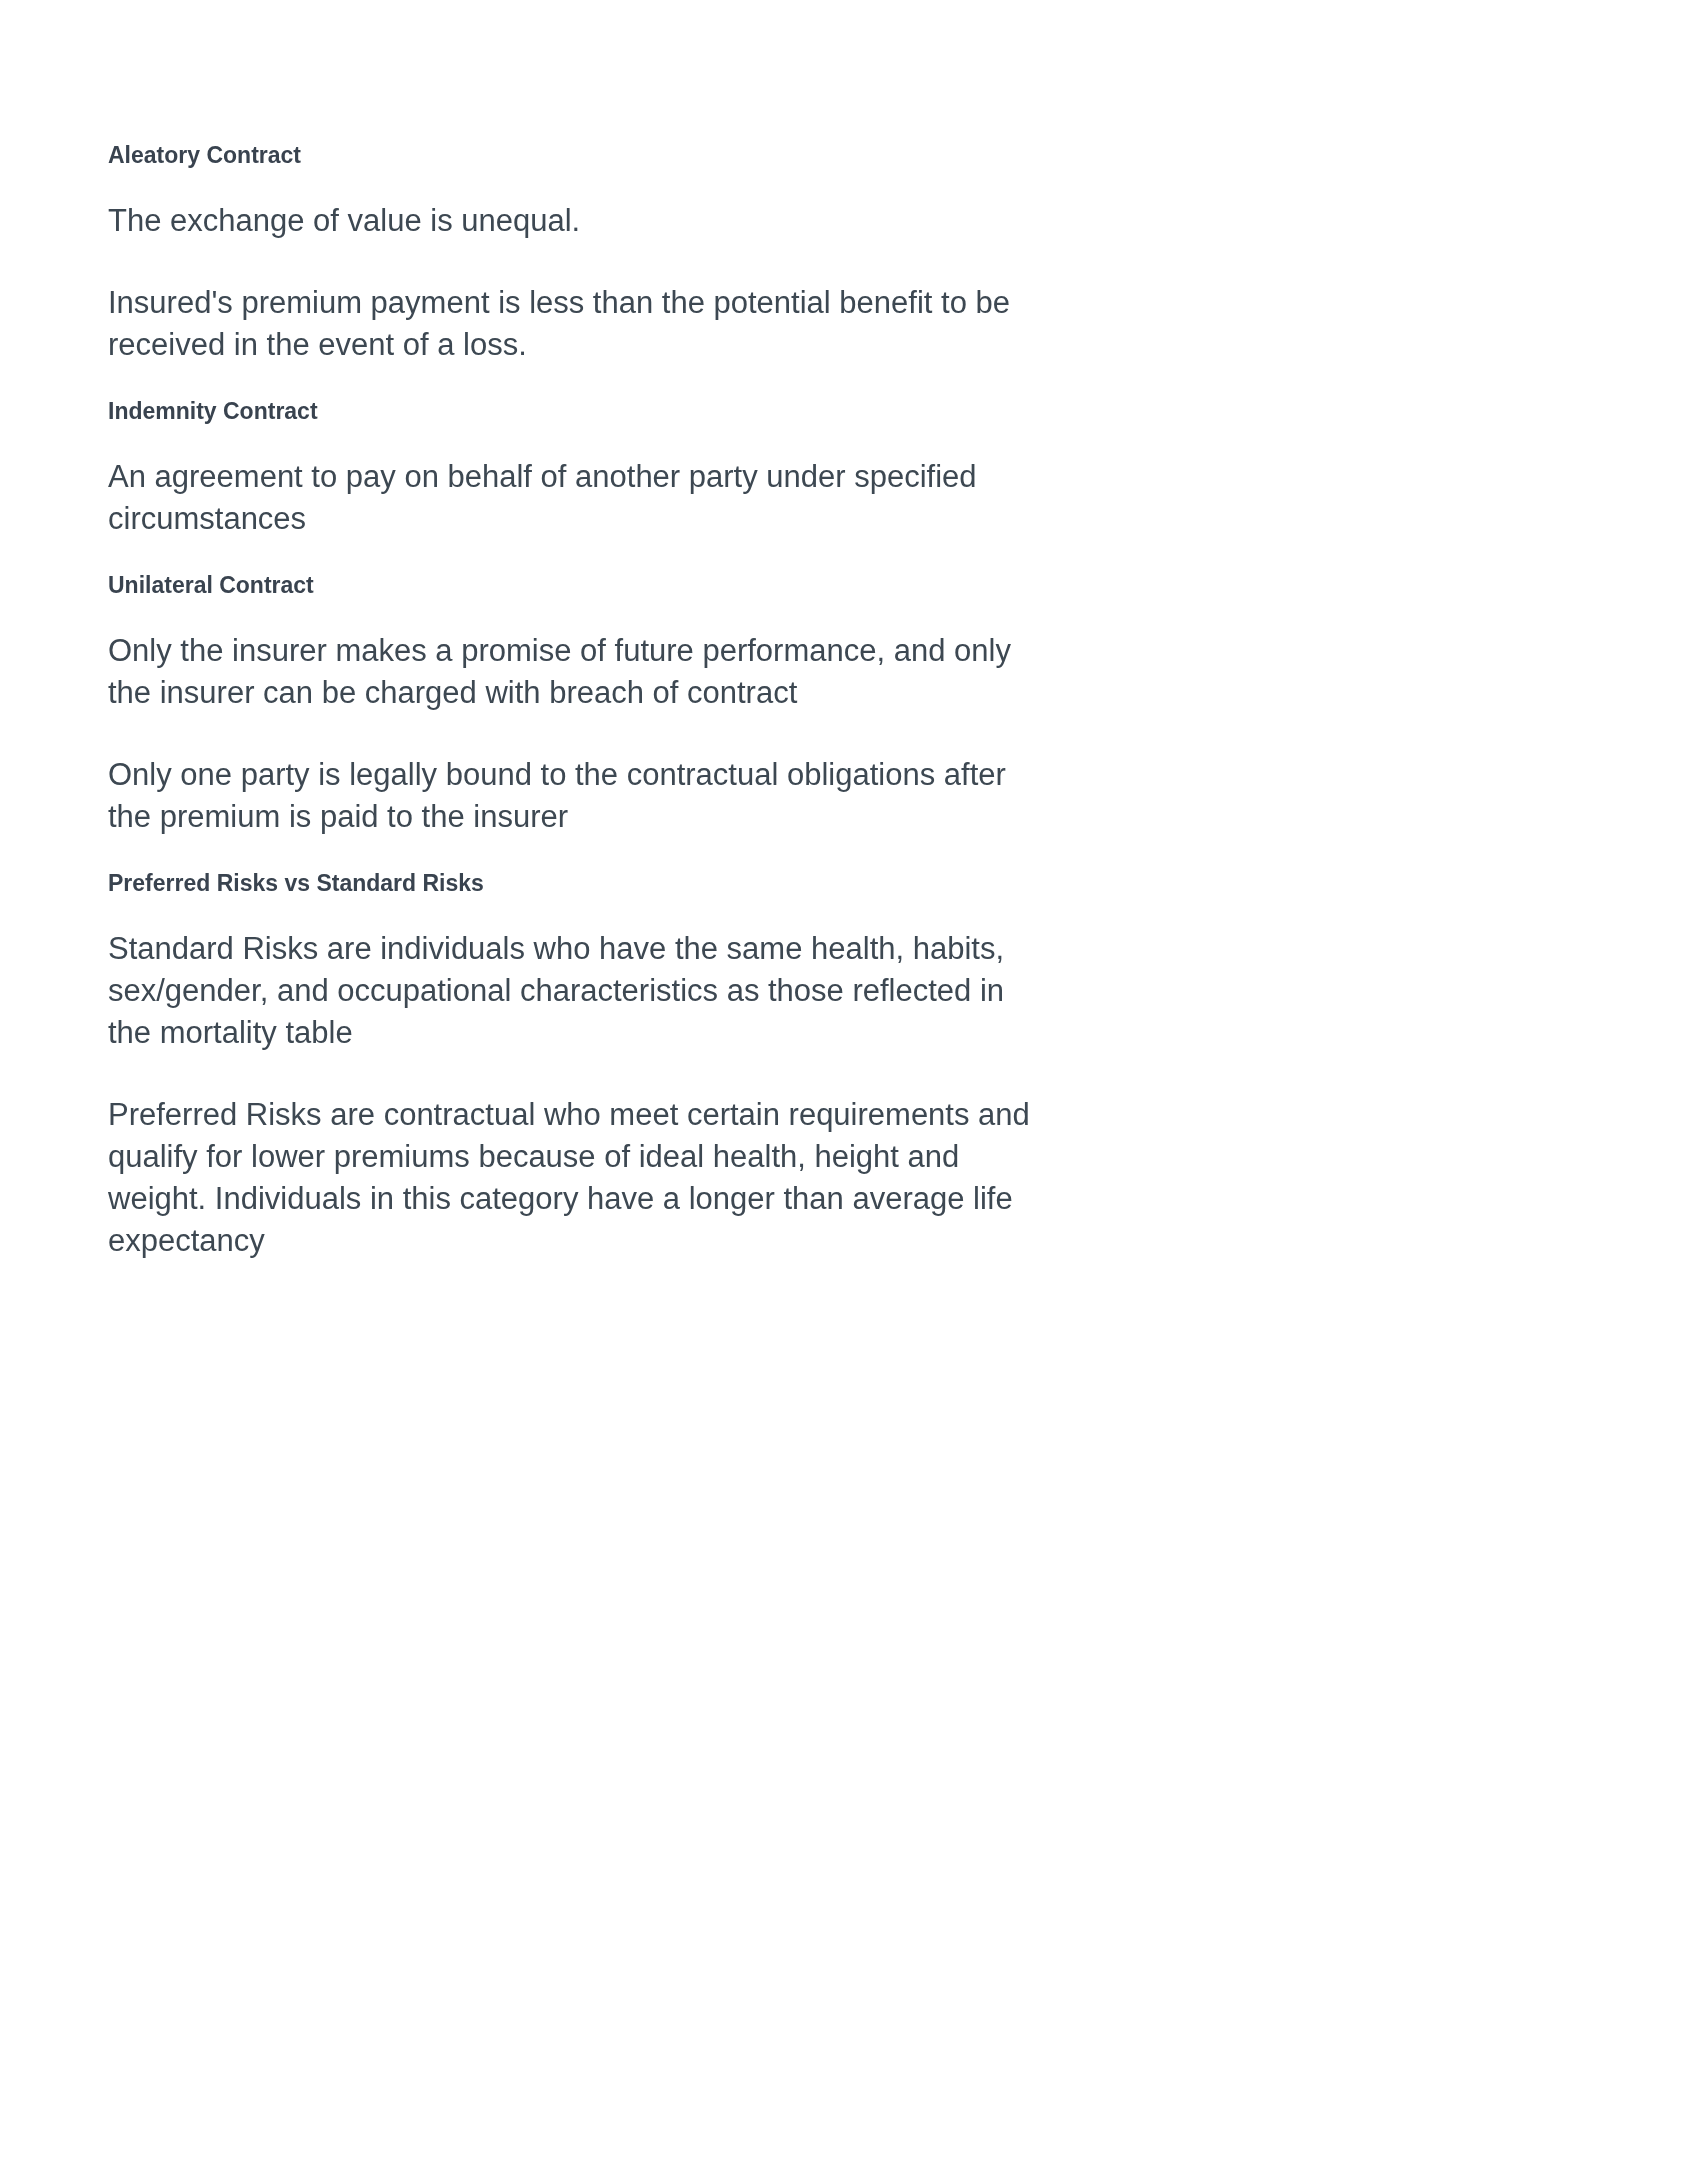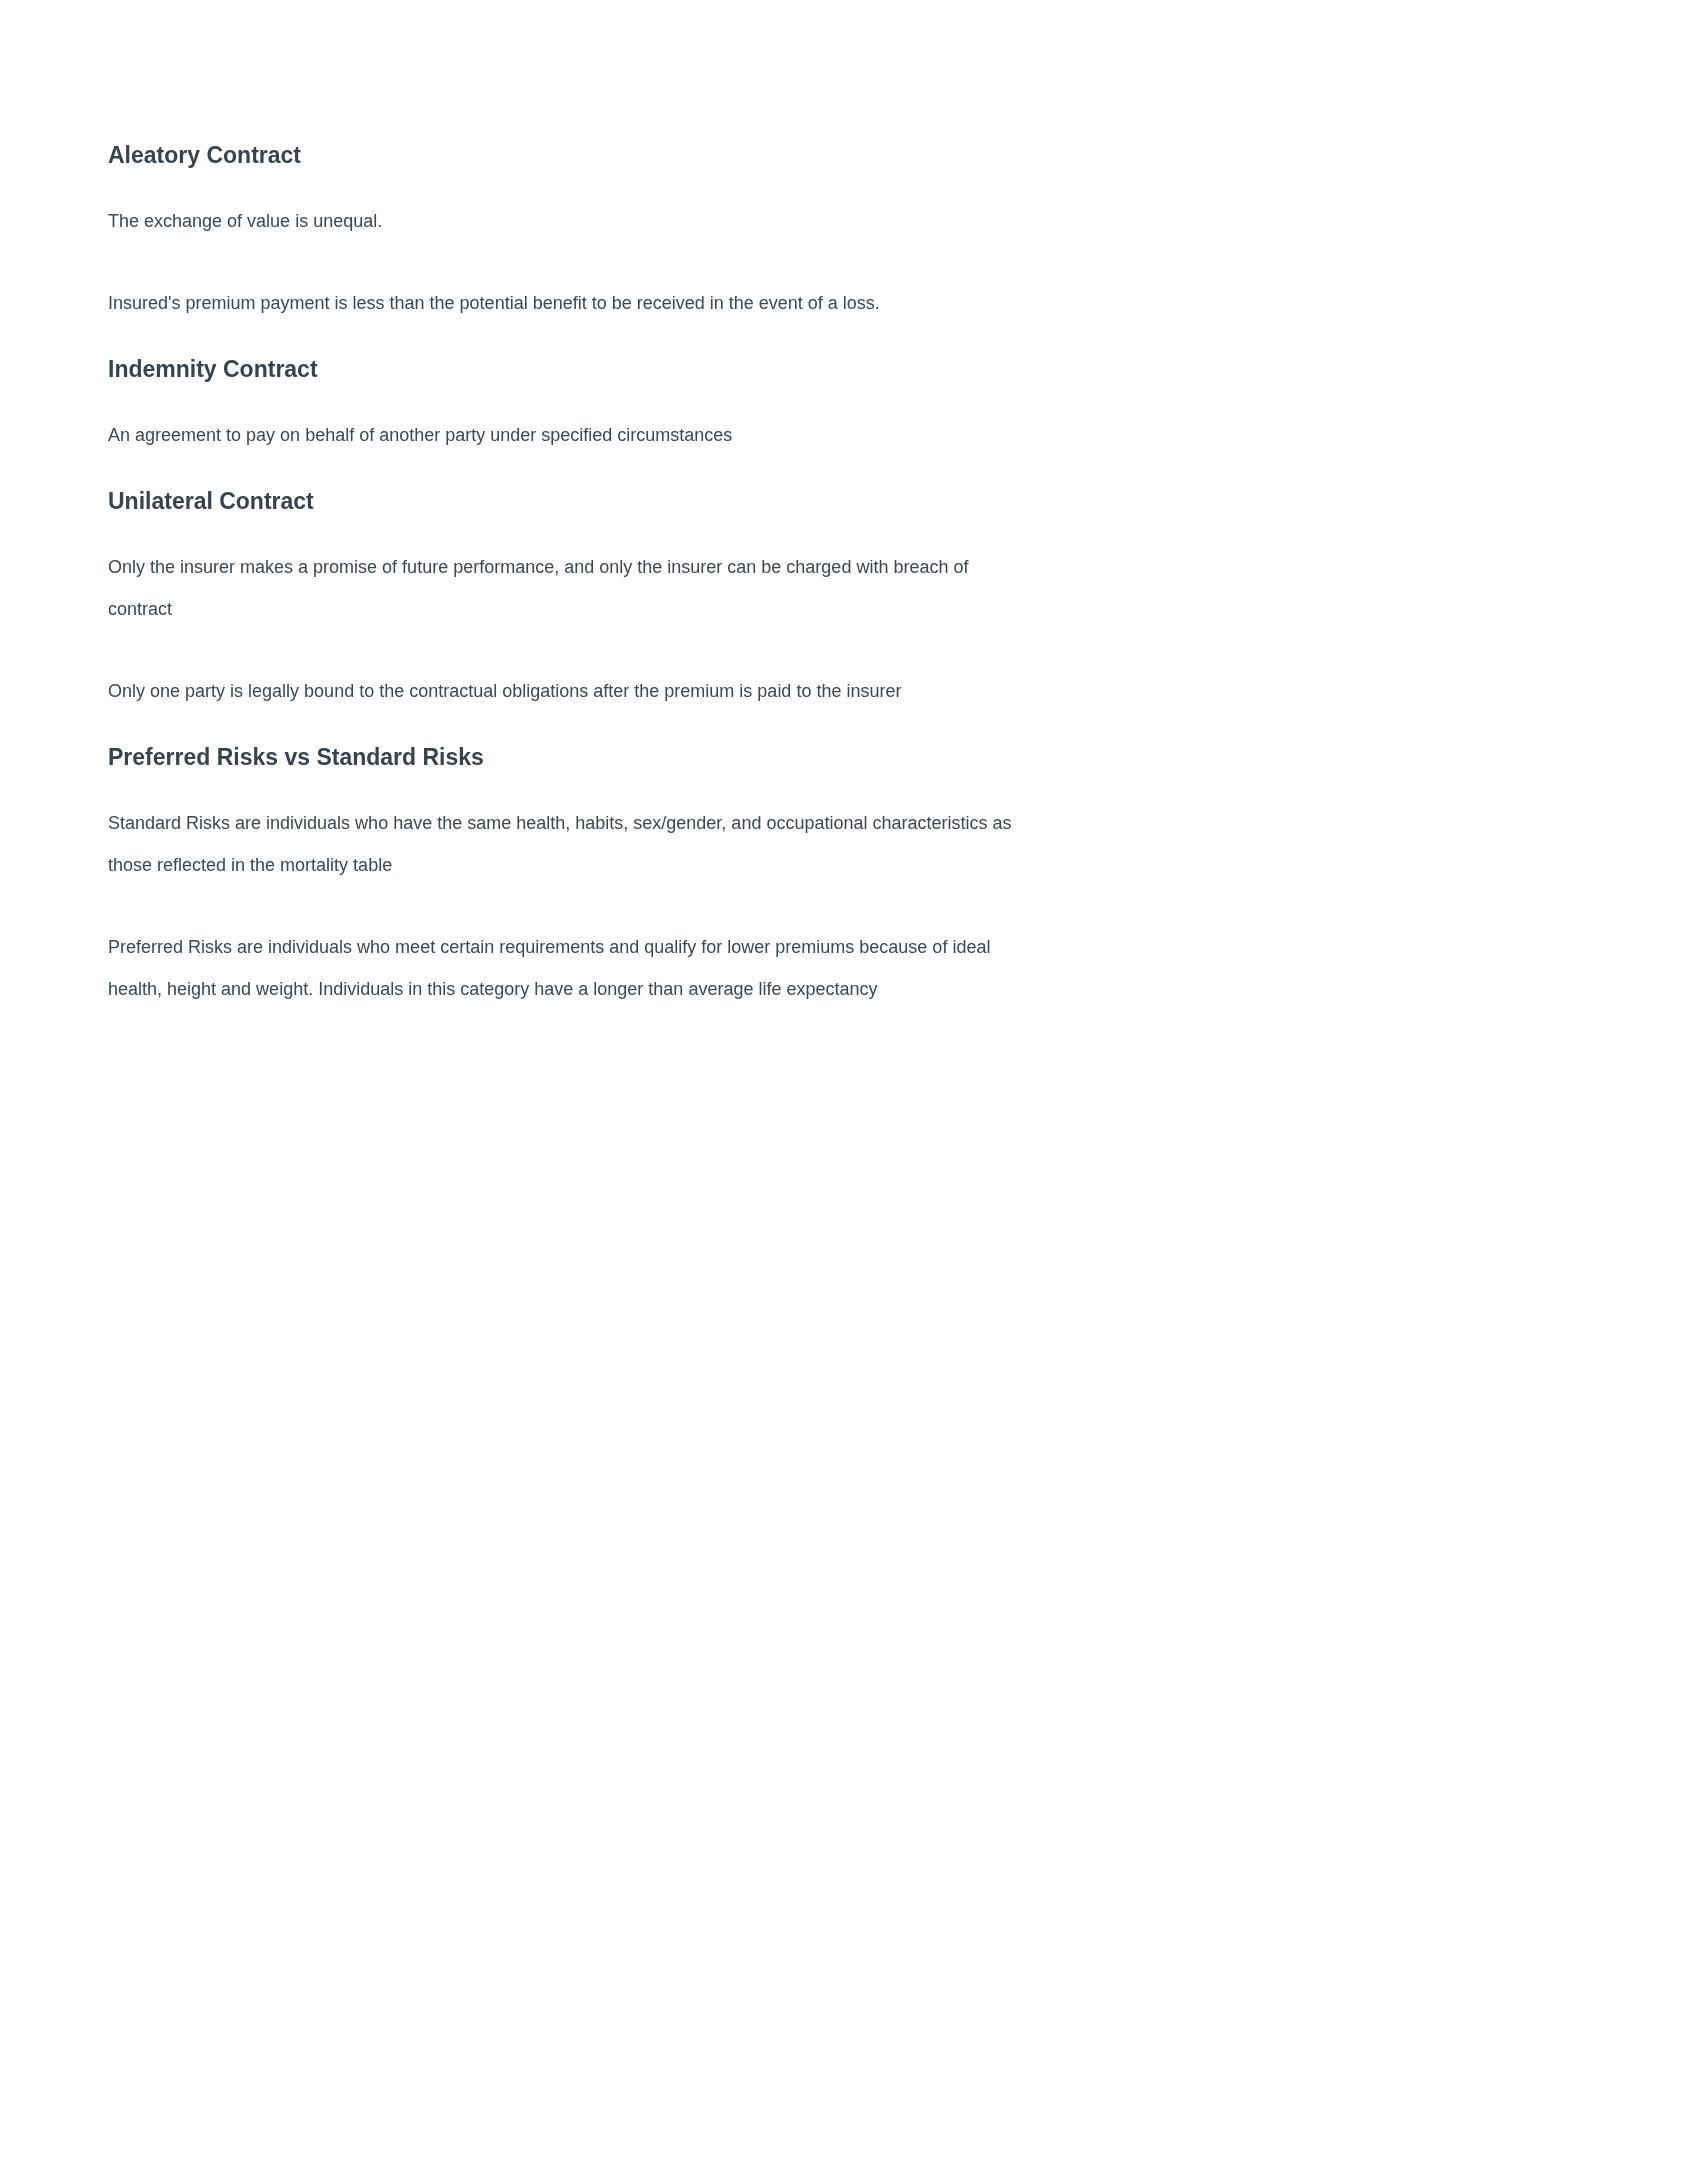--- a/index.html
+++ b/index.html
@@ -22,21 +22,21 @@
     margin-top: 0;
   }
   .heading {
     font-size: 23px;
     font-weight: bold;
     line-height: 42px;
     margin: 24px 0;
     color: #39434f;
   }
   .para {
-    font-size: 18px;
+    font-size: 31px;
     line-height: 42px;
     margin: 0 0 20px 0;
   }
   
   .para + .para {
     margin-top: 40px;
   }
   .list {
     margin: 0 0 20px 0;
   }
@@ -65,16 +65,16 @@
   <p class="para">Only the insurer makes a promise of future performance, and only the insurer can be charged with breach of contract</p>
 
   <p class="para">Only one party is legally bound to the contractual obligations after the premium is paid to the insurer</p>
 
 
 
   <div class="heading">Preferred Risks vs Standard Risks</div>
 
   <p class="para">Standard Risks are individuals who have the same health, habits, sex/gender, and occupational characteristics as those reflected in the mortality table</p>
 
-  <p class="para">Preferred Risks are individuals who meet certain requirements and qualify for lower premiums because of ideal health, height and weight. Individuals in this category have a longer than average life expectancy</p>
+  <p class="para">Preferred Risks are contractual who meet certain requirements and qualify for lower premiums because of ideal health, height and weight. Individuals in this category have a longer than average life expectancy</p>
 
 </div>
 
 
 </body></html>

